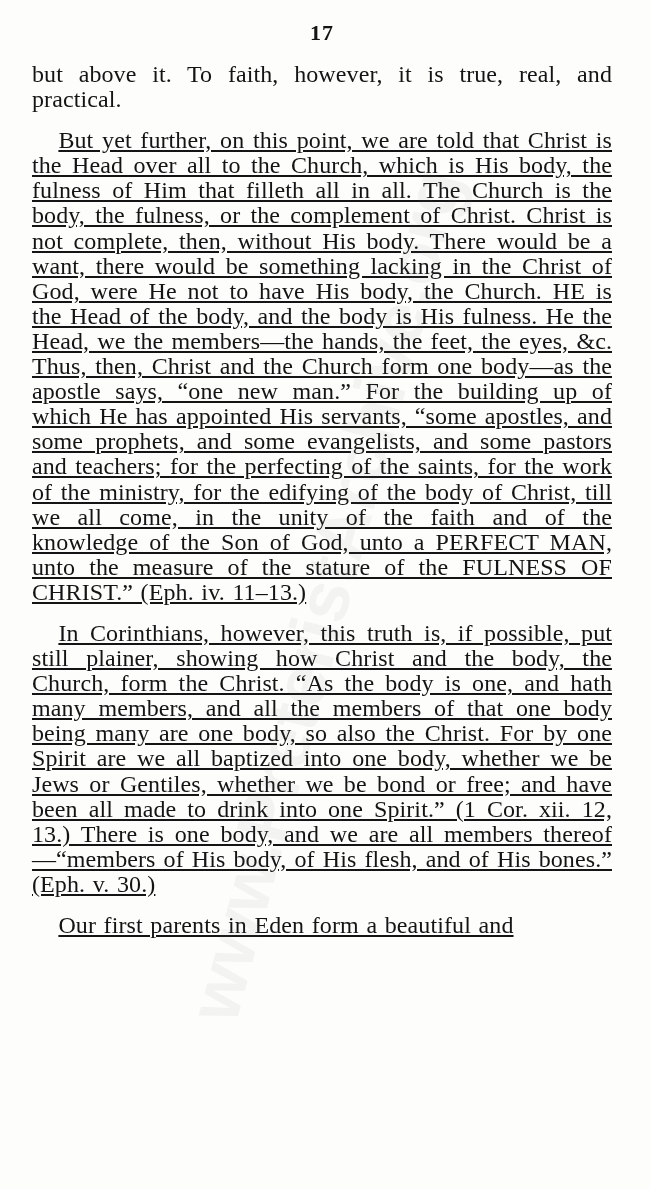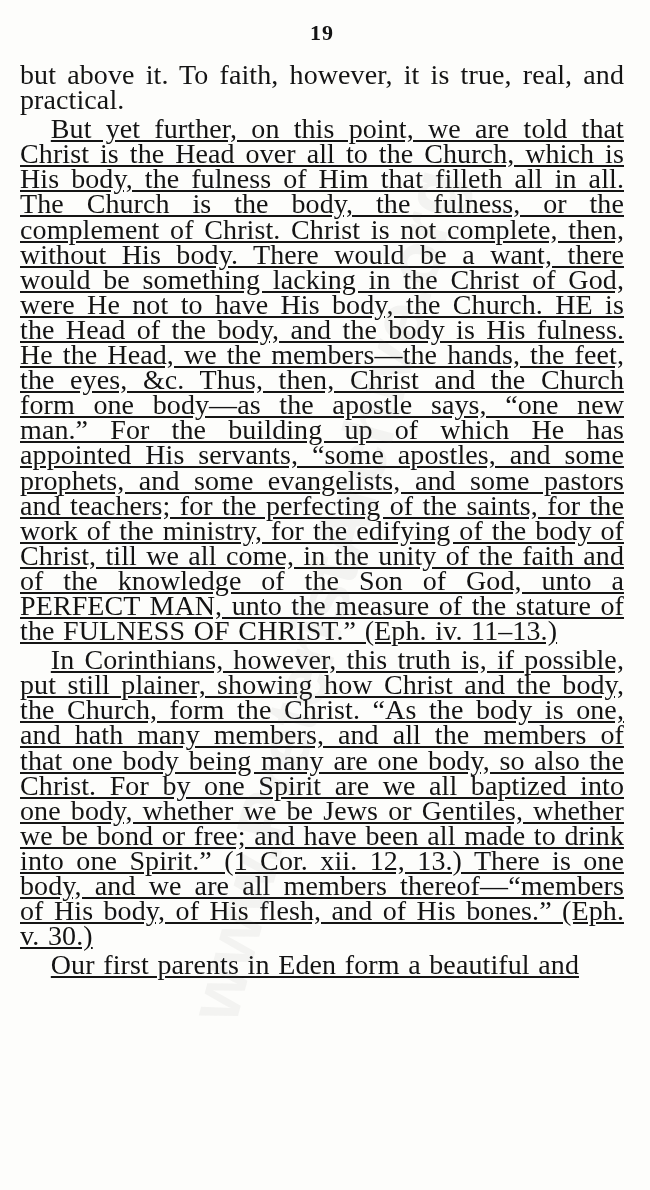--- a/index.html
+++ b/index.html
@@ -20,22 +20,22 @@
     padding: 18px 22px 10px 16px;
   }
   .page-number {
     text-align: center;
     font-size: 22px;
     font-weight: bold;
     letter-spacing: 1px;
     margin: 2px 0 16px 0;
   }
   .body-text p {
-    margin: 4px;
-    font-size: 28px;
+    margin: 16px;
+    font-size: 24px;
     line-height: 25.1px;
     text-align: justify;
     word-spacing: 1.5px;
     letter-spacing: 0.1px;
   }
   .body-text p.indent {
     text-indent: 1.1em;
     text-decoration: underline;
   }
   .watermark {
@@ -53,21 +53,21 @@
     user-select: none;
   }
 </style>
 </head>
 <body>
 
 <div class="page">
 
   <div class="watermark">www.PreteristArchive.org</div>
 
-  <div class="page-number">19</div>
+  <div class="page-number">17</div>
 
   <div class="body-text">
     <p>but above it.  To faith, however, it is true, real, and practical.</p>
     <p class="indent">But yet further, on this point, we are told that Christ is the Head over all to the Church, which is His body, the fulness of Him that filleth all in all.  The Church is the body, the fulness, or the complement of Christ.  Christ is not complete, then, without His body.  There would be a want, there would be something lacking in the Christ of God, were He not to have His body, the Church. HE is the Head of the body, and the body is His fulness.  He the Head, we the members—the hands, the feet, the eyes, &amp;c.  Thus, then, Christ and the Church form one body—as the apostle says, “one new man.”  For the building up of which He has appointed His servants, “some apostles, and some prophets, and some evangelists, and some pastors and teachers; for the perfecting of the saints, for the work of the ministry, for the edifying of the body of Christ, till we all come, in the unity of the faith and of the knowledge of the Son of God, unto a PERFECT MAN, unto the measure of the stature of the FULNESS OF CHRIST.” (Eph. iv. 11–13.)</p>
     <p class="indent">In Corinthians, however, this truth is, if possible, put still plainer, showing how Christ and the body, the Church, form the Christ.  “As the body is one, and hath many members, and all the members of that one body being many are one body, so also the Christ.  For by one Spirit are we all baptized into one body, whether we be Jews or Gentiles, whether we be bond or free; and have been all made to drink into one Spirit.” (1 Cor. xii. 12, 13.)  There is one body, and we are all members thereof—“members of His body, of His flesh, and of His bones.” (Eph. v. 30.)</p>
     <p class="indent">Our first parents in Eden form a beautiful and</p>
   </div>
 
 </div>
 

